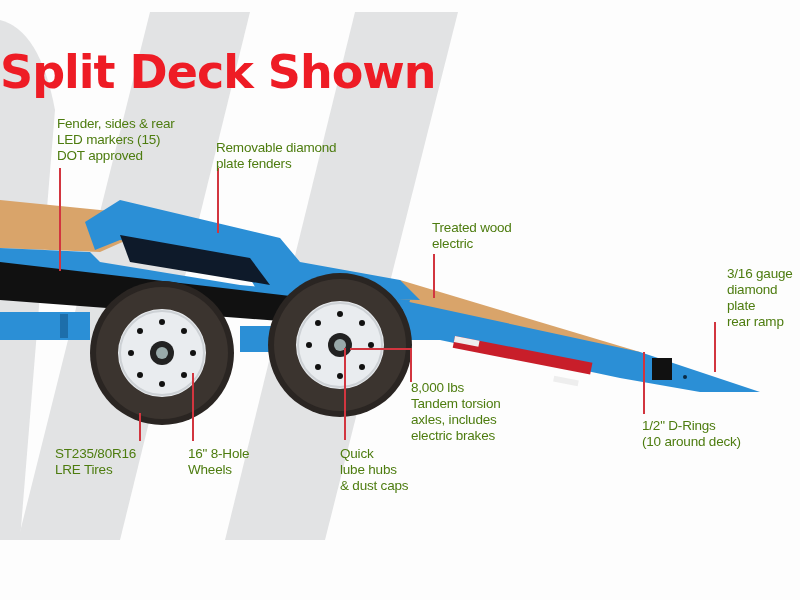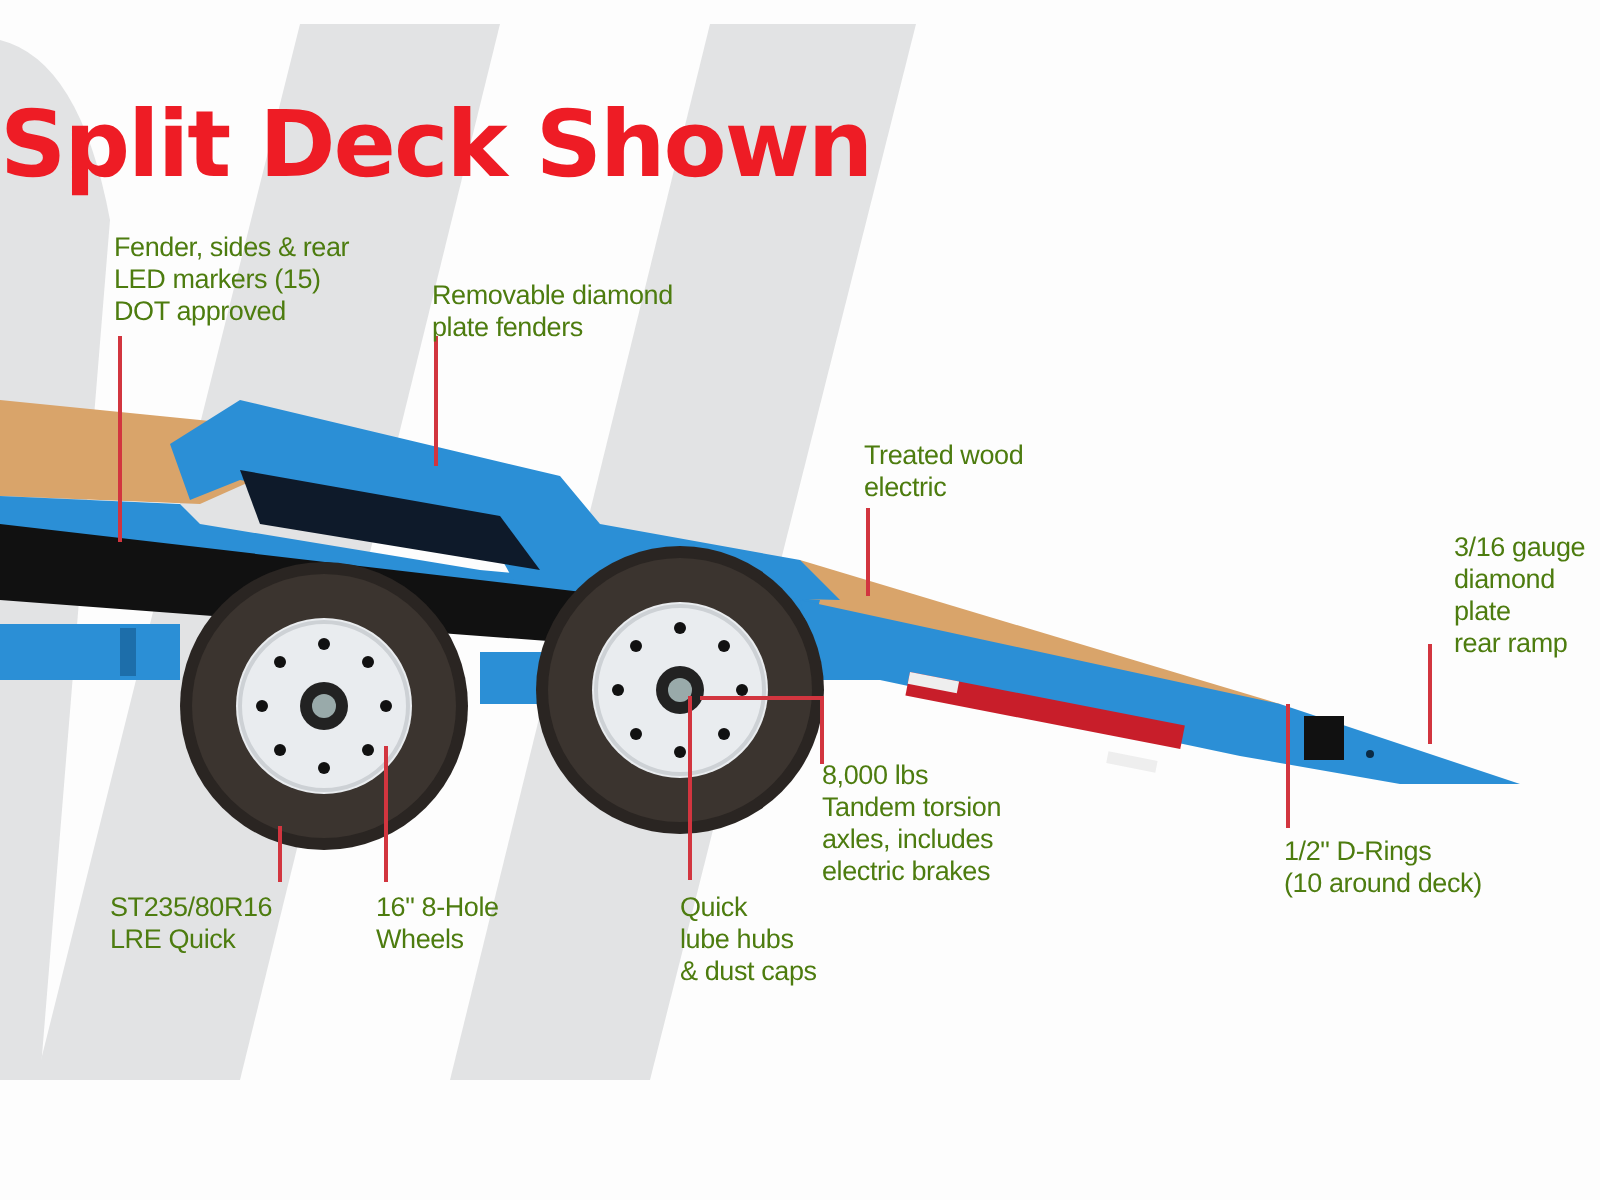--- a/index.html
+++ b/index.html
@@ -107,18 +107,18 @@
 <div class="label" style="left:711px;top:266px;margin-left:16px;">3/16 gauge
 diamond plate
 rear ramp</div>
 <div class="label" style="left:411px;top:380px;">8,000 lbs
 Tandem torsion
 axles, includes
 electric brakes</div>
 <div class="label" style="left:642px;top:418px;">1/2" D-Rings
 (10 around deck)</div>
 <div class="label" style="left:55px;top:446px;">ST235/80R16
-LRE Quick</div>
+LRE Tires</div>
 <div class="label" style="left:188px;top:446px;">16" 8-Hole
 Wheels</div>
 <div class="label" style="left:340px;top:446px;">Quick
 lube hubs
 &amp; dust caps</div>
 
 </body></html>

